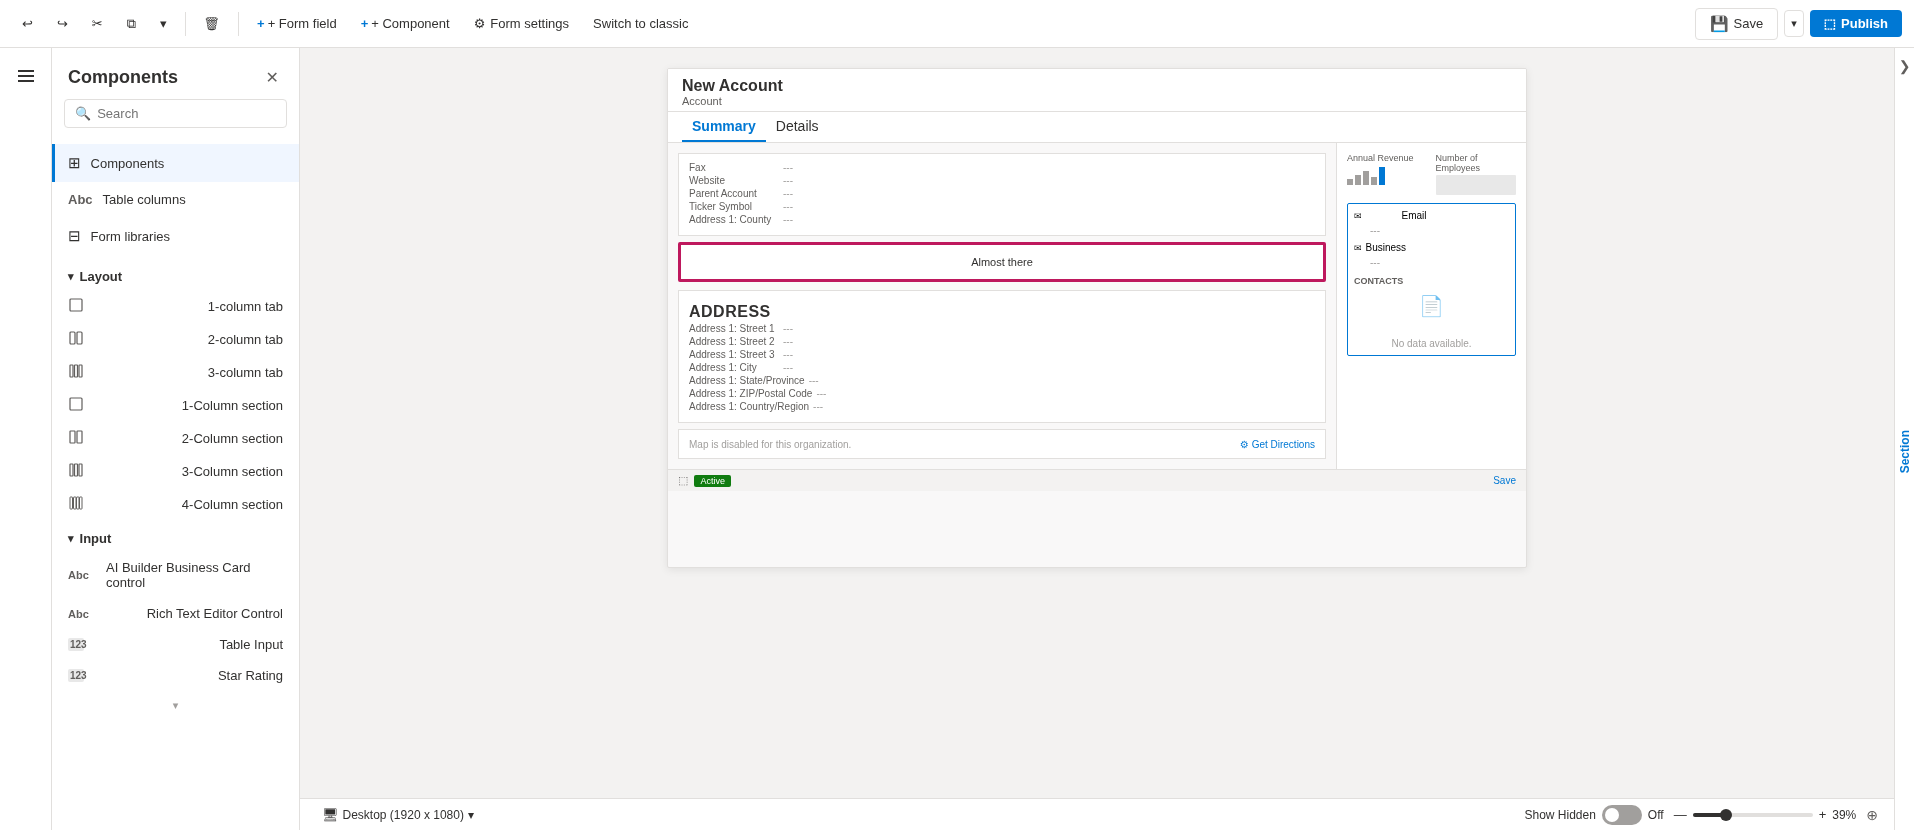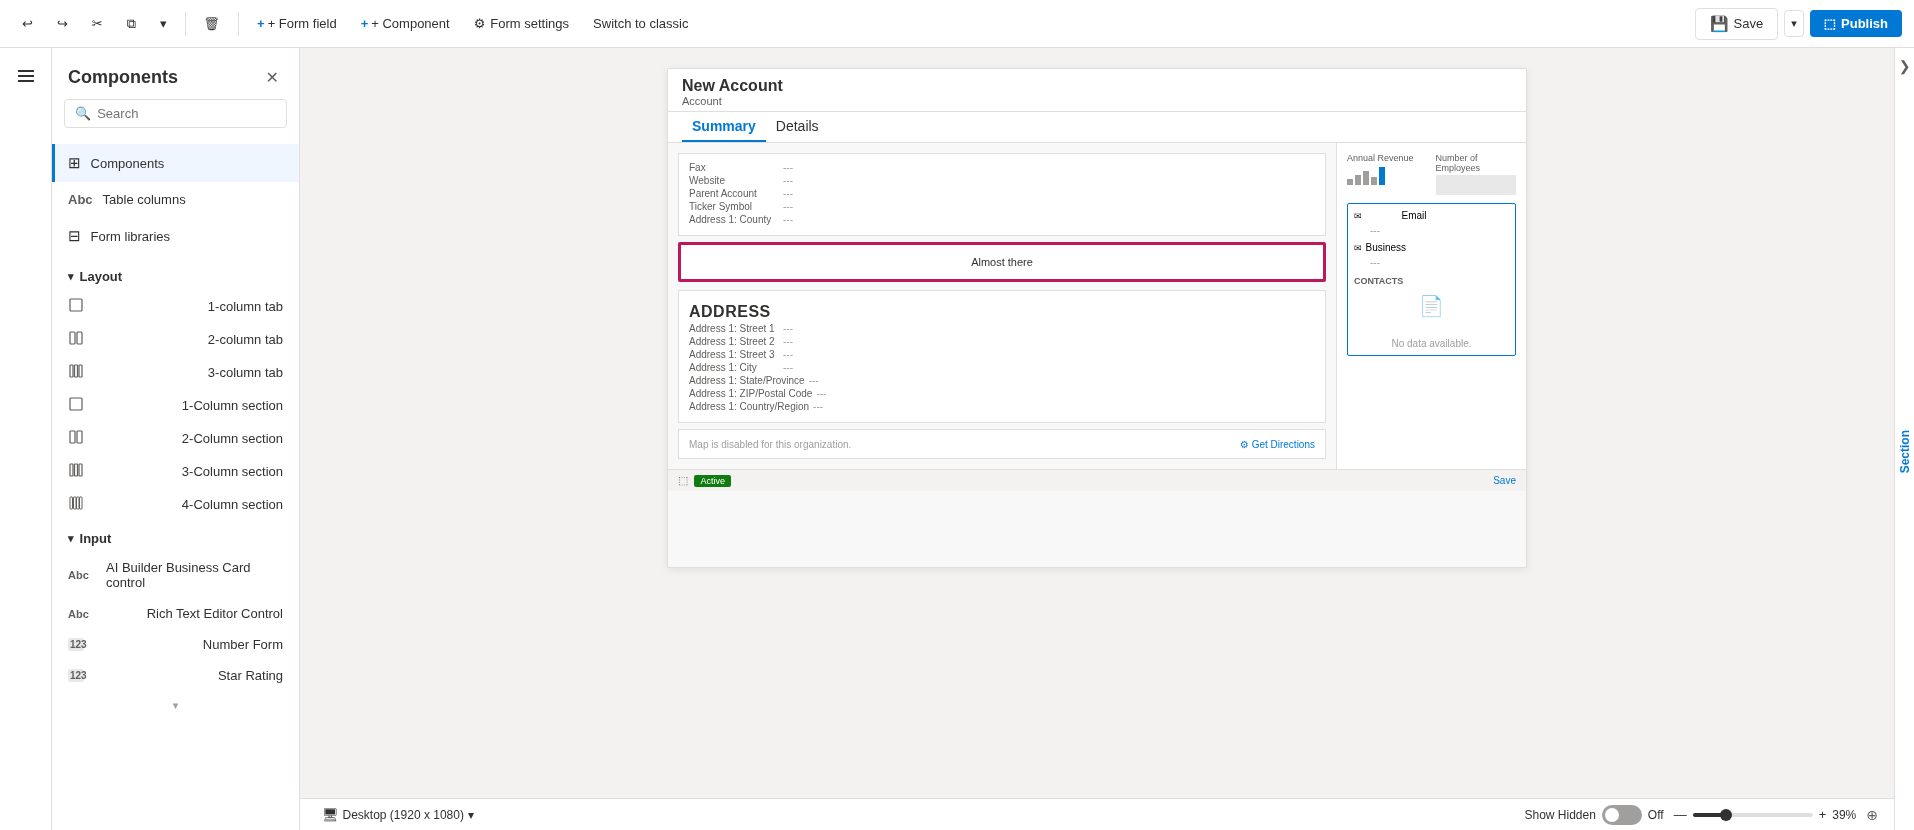--- a/index.html
+++ b/index.html
@@ -422,21 +422,21 @@
       <div class="component-item">
         <span class="component-icon" style="font-size:11px; font-weight:700; color:#605e5c;">Abc</span>
         <span>AI Builder Business Card control</span>
       </div>
       <div class="component-item">
         <span class="component-icon" style="font-size:11px; font-weight:700; color:#605e5c;">Abc</span>
         <span>Rich Text Editor Control</span>
       </div>
       <div class="component-item">
         <span class="component-icon" style="font-size:10px; font-weight:700; color:#605e5c; background:#e8e8e8; padding:1px 2px; border-radius:2px;">123</span>
-        <span>Number Form</span>
+        <span>Table Input</span>
       </div>
       <div class="component-item">
         <span class="component-icon" style="font-size:10px; font-weight:700; color:#605e5c; background:#e8e8e8; padding:1px 2px; border-radius:2px;">123</span>
         <span>Star Rating</span>
       </div>
 
       <div style="display:flex; justify-content:center; padding:8px;">
         <span style="color:#a19f9d; font-size:11px;">▾</span>
       </div>
     </div>

